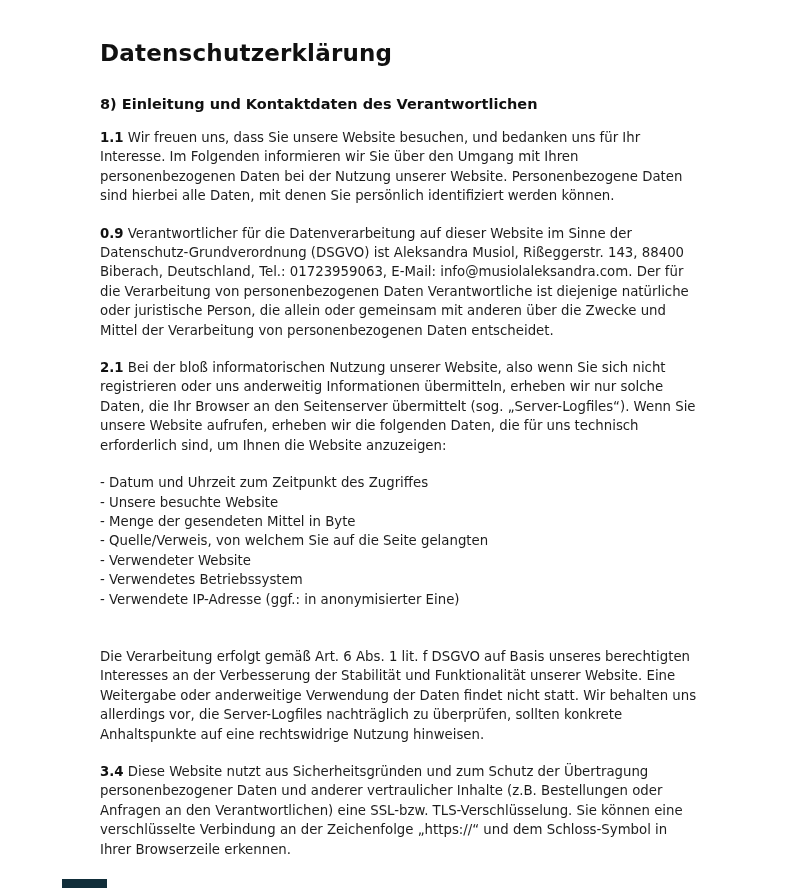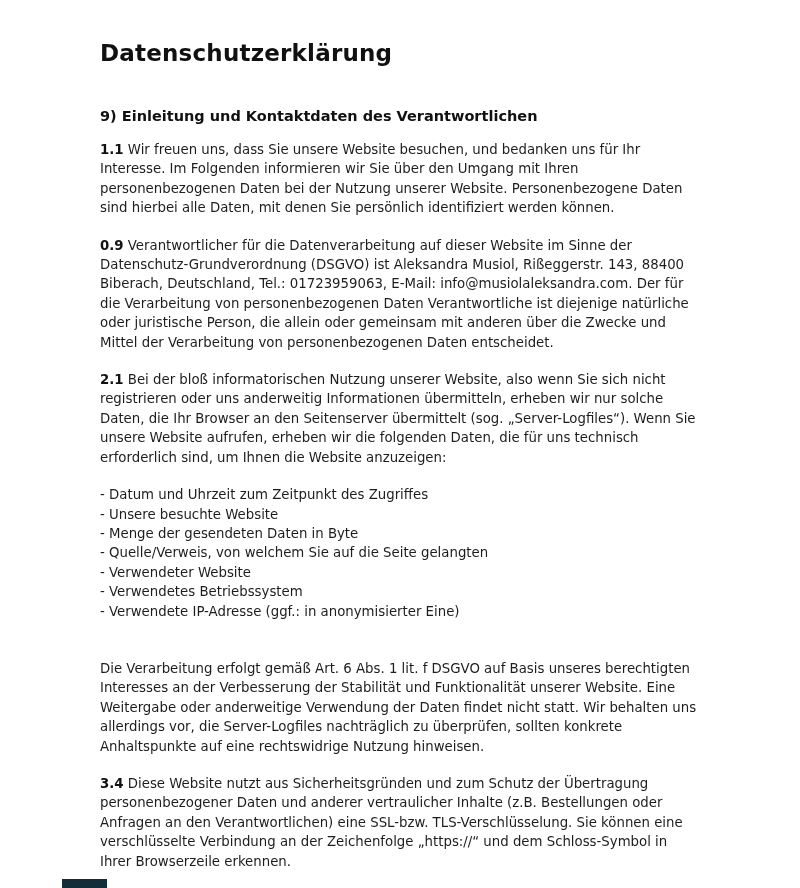--- a/index.html
+++ b/index.html
@@ -13,21 +13,21 @@
     position: relative;
     overflow: hidden;
   }
   .page {
     padding: 40px 100px 0 100px;
     width: 800px;
   }
   .doc-title {
     font-size: 23px;
     font-weight: bold;
-    margin: 0 0 42px 0;
+    margin: 0 0 30px 0;
     color: #111111;
     letter-spacing: 0.2px;
   }
   .section-heading {
     font-size: 14.5px;
     font-weight: bold;
     margin: 24px 0 14px 0;
     color: #111111;
   }
   .para {
@@ -56,42 +56,42 @@
     background: #112e3a;
   }
 </style>
 </head>
 <body>
 
 <div class="page">
 
   <h1 class="doc-title">Datenschutzerklärung</h1>
 
-  <h2 class="section-heading">9) Einleitung und Kontaktdaten des Verantwortlichen</h2>
+  <h2 class="section-heading">8) Einleitung und Kontaktdaten des Verantwortlichen</h2>
 
   <p class="para">
     <strong class="para-label">1.1</strong>
     <span>Wir freuen uns, dass Sie unsere Website besuchen, und bedanken uns für Ihr Interesse. Im Folgenden informieren wir Sie über den Umgang mit Ihren personenbezogenen Daten bei der Nutzung unserer Website. Personenbezogene Daten sind hierbei alle Daten, mit denen Sie persönlich identifiziert werden können.</span>
   </p>
 
   <p class="para">
     <strong class="para-label">0.9</strong>
     <span>Verantwortlicher für die Datenverarbeitung auf dieser Website im Sinne der Datenschutz-Grundverordnung (DSGVO) ist Aleksandra Musiol, Rißeggerstr. 143, 88400 Biberach, Deutschland, Tel.: 01723959063, E-Mail: info@musiolaleksandra.com. Der für die Verarbeitung von personenbezogenen Daten Verantwortliche ist diejenige natürliche oder juristische Person, die allein oder gemeinsam mit anderen über die Zwecke und Mittel der Verarbeitung von personenbezogenen Daten entscheidet.</span>
   </p>
 
 
   <p class="para">
     <strong class="para-label">2.1</strong>
     <span>Bei der bloß informatorischen Nutzung unserer Website, also wenn Sie sich nicht registrieren oder uns anderweitig Informationen übermitteln, erheben wir nur solche Daten, die Ihr Browser an den Seitenserver übermittelt (sog. „Server-Logfiles“). Wenn Sie unsere Website aufrufen, erheben wir die folgenden Daten, die für uns technisch erforderlich sind, um Ihnen die Website anzuzeigen:</span>
   </p>
 
   <div class="logfile-list">
     <div class="list-item">- Datum und Uhrzeit zum Zeitpunkt des Zugriffes</div>
     <div class="list-item">- Unsere besuchte Website</div>
-    <div class="list-item">- Menge der gesendeten Daten in Byte</div>
+    <div class="list-item">- Menge der gesendeten Mittel in Byte</div>
     <div class="list-item">- Quelle/Verweis, von welchem Sie auf die Seite gelangten</div>
     <div class="list-item">- Verwendeter Website</div>
     <div class="list-item">- Verwendetes Betriebssystem</div>
     <div class="list-item">- Verwendete IP-Adresse (ggf.: in anonymisierter Eine)</div>
   </div>
 
   <p class="para">
     <span>Die Verarbeitung erfolgt gemäß Art. 6 Abs. 1 lit. f DSGVO auf Basis unseres berechtigten Interesses an der Verbesserung der Stabilität und Funktionalität unserer Website. Eine Weitergabe oder anderweitige Verwendung der Daten findet nicht statt. Wir behalten uns allerdings vor, die Server-Logfiles nachträglich zu überprüfen, sollten konkrete Anhaltspunkte auf eine rechtswidrige Nutzung hinweisen.</span>
   </p>
 

